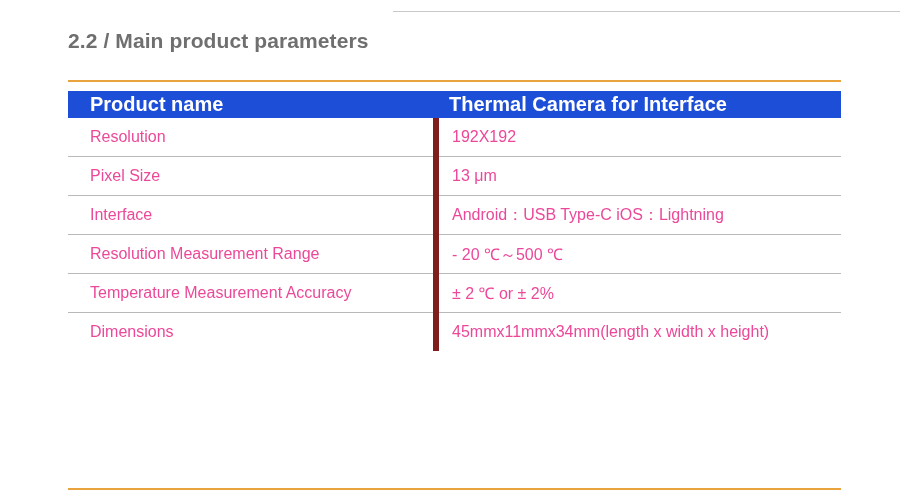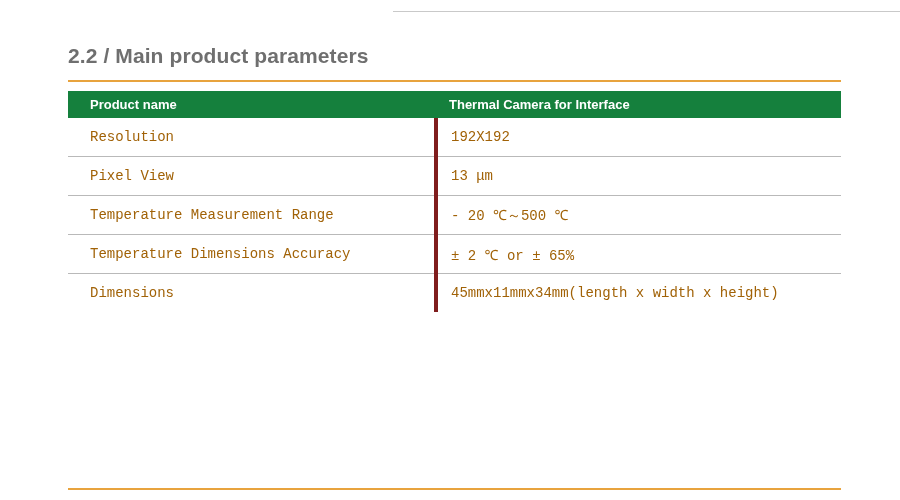--- a/index.html
+++ b/index.html
@@ -28,21 +28,21 @@
     top: 0;
     right: 60px;
     font-size: 15px;
     color: #8c8c8c;
     line-height: 14px;
     overflow: hidden;
     height: 12px;
   }
   .section-title {
     position: absolute;
-    top: 44px;
+    top: 29px;
     left: 68px;
     font-size: 21px;
     font-weight: bold;
     color: #6f6f6f;
     letter-spacing: 0.1px;
   }
   .title-rule {
     position: absolute;
     top: 80px;
     left: 68px;
@@ -56,43 +56,42 @@
     left: 68px;
     width: 773px;
     border-collapse: collapse;
     table-layout: fixed;
   }
   table.params td {
     padding: 0;
     vertical-align: middle;
   }
   .hdr td {
-    background: #15803d;
+    background: #1d4ed8;
     color: #ffffff;
-    font-size: 13px;
+    font-size: 20px;
     font-weight: bold;
     height: 27px;
     line-height: 27px;
   }
   .hdr td.k { padding-left: 22px; width: 346px; }
   .hdr td.v { padding-left: 13px; }
   tr.row td {
     height: 38px;
-    font-size: 14px;
-    color: #a16207;
+    font-size: 16px;
+    color: #ec4899;
     border-bottom: 1px solid #b9b9b9;
-    font-family: Liberation Mono, monospace;
   }
   tr.row td.k {
     padding-left: 22px;
     width: 346px;
   }
   tr.row td.v {
     padding-left: 13px;
-    border-left: 4px solid #7f1d1d;
+    border-left: 6px solid #7f1d1d;
   }
   tr.row:last-child td { border-bottom: none; }
   .bottom-rule {
     position: absolute;
     top: 488px;
     left: 68px;
     width: 773px;
     height: 2px;
     background: #e8a33d;
   }
@@ -113,30 +112,34 @@
   <tbody>
     <tr class="hdr">
       <td class="k">Product name</td>
       <td class="v">Thermal Camera for  Interface</td>
     </tr>
     <tr class="row">
       <td class="k">Resolution</td>
       <td class="v">192X192</td>
     </tr>
     <tr class="row">
-      <td class="k">Pixel View</td>
+      <td class="k">Pixel Size</td>
       <td class="v">13 μm</td>
     </tr>
     <tr class="row">
-      <td class="k">Temperature Measurement Range</td>
+      <td class="k">Interface</td>
+      <td class="v">Android：USB Type-C     iOS：Lightning</td>
+    </tr>
+    <tr class="row">
+      <td class="k">Resolution Measurement Range</td>
       <td class="v">- 20 ℃～500 ℃</td>
     </tr>
     <tr class="row">
-      <td class="k">Temperature Dimensions Accuracy</td>
-      <td class="v">± 2 ℃ or ± 65%</td>
+      <td class="k">Temperature Measurement Accuracy</td>
+      <td class="v">± 2 ℃ or ± 2%</td>
     </tr>
     <tr class="row">
       <td class="k">Dimensions</td>
       <td class="v">45mmx11mmx34mm(length x width x height)</td>
     </tr>
   </tbody>
 </table>
 
 <div class="bottom-rule"></div>
 

